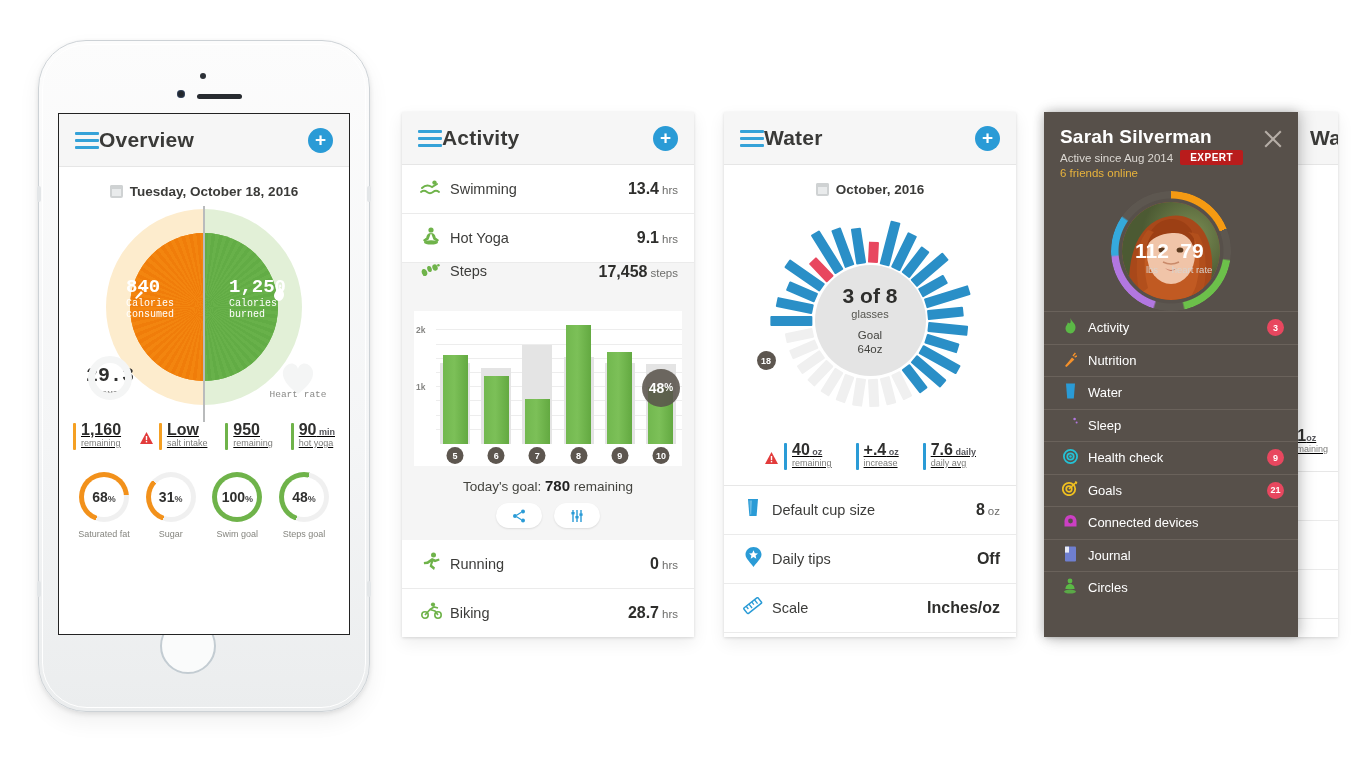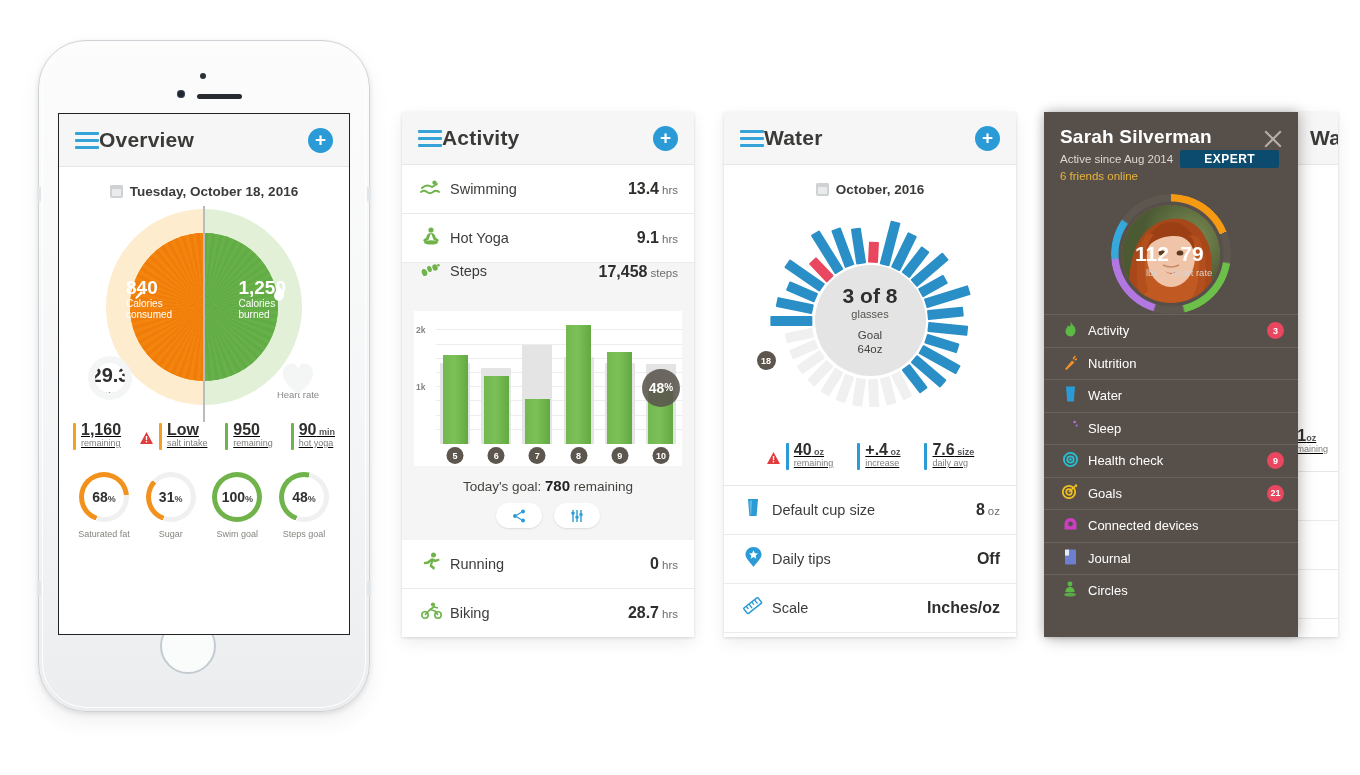--- a/index.html
+++ b/index.html
@@ -64,21 +64,21 @@
 
   
   .dateline { display:flex; align-items:center; justify-content:center; gap:7px; padding-top:17px; }
   .dateline .cal {
     width:13px;height:13px;border:2px solid #cfd2d3;border-radius:2px;position:relative;background:#e9ebec;
   }
   .dateline .cal:before{content:"";position:absolute;left:-2px;right:-2px;top:-2px;height:4px;background:#cfd2d3;border-radius:2px 2px 0 0;}
   .dateline span { font-size:13.5px; color:#3b3b39; font-weight:bold; }
 
   
-  .ov-donut-wrap { position:relative; height:195px; margin-top:10px; }
+  .ov-donut-wrap { position:relative; height:195px; margin-top:10px;font-family:Liberation Mono, monospace; }
   .ov-donut { position:absolute; left:50%; top:0; transform:translateX(-50%); width:196px; height:196px; }
   .ring-outer { position:absolute; inset:0; border-radius:50%; overflow:hidden; }
   .ring-outer .half-l { position:absolute; left:0; top:0; width:50%; height:100%; background:#fdeccd; }
   .ring-outer .half-r { position:absolute; right:0; top:0; width:50%; height:100%; background:#e2f0d7; }
   .ring-inner { position:absolute; left:24px; top:24px; width:148px; height:148px; border-radius:50%; overflow:hidden; }
   .ring-inner .half-l { position:absolute; left:0; top:0; width:50%; height:100%;
      background: repeating-conic-gradient(from 180deg at 100% 50%, #f07d0a 0deg 3deg, #f3850f 3deg 6deg);
      background-color:#f0810c; }
   .ring-inner .half-r { position:absolute; right:0; top:0; width:50%; height:100%;
      background: repeating-conic-gradient(from 0deg at 0% 50%, #62ac45 0deg 3deg, #68b14a 3deg 6deg);
@@ -168,21 +168,21 @@
 
   
   #sidebar {
     position:absolute; left:1044px; top:112px; width:254px; height:525px;
     background:#57504a; color:#fff; overflow:hidden;
     box-shadow: 4px 0 14px rgba(0,0,0,.18), -2px 0 10px rgba(0,0,0,.14);
   }
   #sb-head { padding:14px 16px 0 16px; position:relative; }
   #sb-name { font-size:19px; font-weight:bold; letter-spacing:.2px; }
   #sb-sub { font-size:11.5px; color:#dcd8d3; margin-top:2px; display:flex; align-items:center; gap:7px;}
-  .badge-expert { background:#0c4a6e; color:#fff; font-size:12px; font-weight:bold; padding:2px 24px; border-radius:2px; letter-spacing:.5px;}
+  .badge-expert { background:#b91c1c; color:#fff; font-size:10px; font-weight:bold; padding:2px 10px; border-radius:2px; letter-spacing:.5px;}
   #sb-friends { font-size:11.5px; color:#e8b33c; margin-top:2px; }
   #sb-close { position:absolute; right:14px; top:16px; width:22px; height:22px; cursor:pointer; }
   #sb-close:before,#sb-close:after{content:"";position:absolute;left:0;top:10px;width:22px;height:2px;background:#b6aea7;}
   #sb-close:before{transform:rotate(45deg);} #sb-close:after{transform:rotate(-45deg);}
 
   #sb-avatar-wrap { position:relative; width:120px; height:120px; margin:12px auto 0 auto; }
   #sb-ring { position:absolute; inset:0; border-radius:50%; }
   #sb-photo { position:absolute; left:11px; top:11px; width:98px; height:98px; border-radius:50%; overflow:hidden;
               background:#8a5a3c; }
   .sb-side { position:absolute; top:48px; text-align:center; width:58px;}
@@ -610,21 +610,21 @@
             </svg></span>
           <div class="bar" style="background: rgb(42, 155, 214);"></div>
           <div class="v"><b>40</b><em> oz</em><span class="u">remaining</span></div>
         </div>
         <div class="mini">
           <div class="bar" style="background: rgb(42, 155, 214);"></div>
           <div class="v"><b>+.4</b><em> oz</em><span class="u">increase</span></div>
         </div>
         <div class="mini">
           <div class="bar" style="background: rgb(42, 155, 214);"></div>
-          <div class="v"><b>7.6</b><em> size</em><span class="u">daily avg</span></div>
+          <div class="v"><b>7.6</b><em> daily</em><span class="u">daily avg</span></div>
         </div>
       </div>
     <div id="water-rows">
         <div class="row">
           <div class="ic"><svg width="14" height="19" viewBox="0 0 14 19">
               <path d="M2 1 H12 L10.6 18 H3.4 Z" fill="#2a9bd6"></path>
               <path d="M3.4 2.4 H6 L5.2 16.6 H4.2 Z" fill="#7fc6e8" opacity=".7"></path>
             </svg></div>
           <div class="nm">Default cup size</div>
           <div class="val">8<u>oz</u></div>

